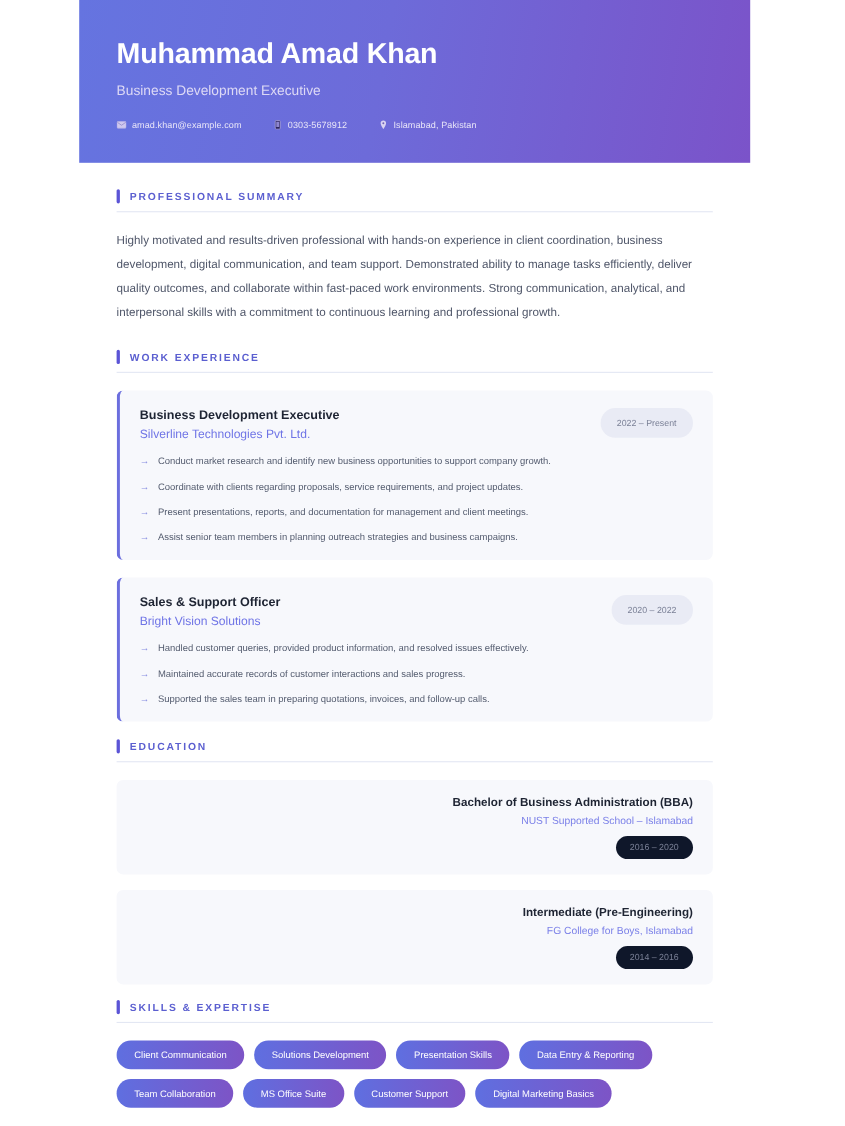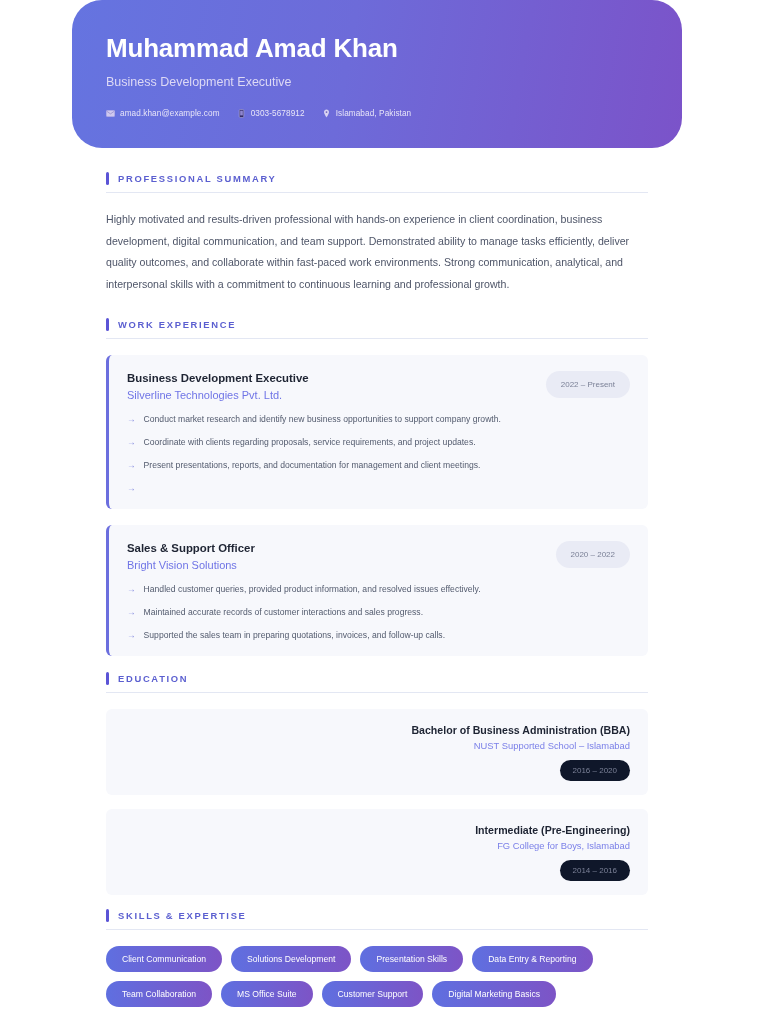--- a/index.html
+++ b/index.html
@@ -19,40 +19,39 @@
     width: 610px;
     min-height: 1024px;
     background: #ffffff;
   }
 
   
   .header {
     background: linear-gradient(100deg, #6574e0 0%, #6d6bd9 45%, #7b53c9 100%);
     padding: 34px 34px 30px 34px;
     min-height: 145px;
-    border-radius: 30px;
   }
   .name {
     font-size: 26px;
     font-weight: bold;
     color: #ffffff;
     letter-spacing: -0.2px;
     line-height: 1.15;
   }
   .role {
     margin-top: 11px;
     font-size: 12.5px;
     color: #ddd9f5;
     font-weight: normal;
   }
   .contact-row {
     margin-top: 20px;
     display: flex;
     align-items: center;
-    gap: 17px;
+    gap: 28px;
     flex-wrap: wrap;
   }
   .contact-item {
     display: flex;
     align-items: center;
     gap: 5px;
     font-size: 8.2px;
     color: #e8e5f8;
     letter-spacing: 0.1px;
   }
@@ -278,20 +277,21 @@
           <div class="bullet">
             <span class="bullet-arrow">→</span>
             <span>Coordinate with clients regarding proposals, service requirements, and project updates.</span>
           </div>
           <div class="bullet">
             <span class="bullet-arrow">→</span>
             <span>Present presentations, reports, and documentation for management and client meetings.</span>
           </div>
           <div class="bullet">
             <span class="bullet-arrow">→</span>
+            <span>Assist senior team members in planning outreach strategies and business campaigns.</span>
           </div>
         </div>
       </div>
 
       <div class="exp-card">
         <div class="exp-top">
           <div>
             <div class="exp-title">Sales &amp; Support Officer</div>
             <div class="exp-company">Bright Vision Solutions</div>
           </div>

